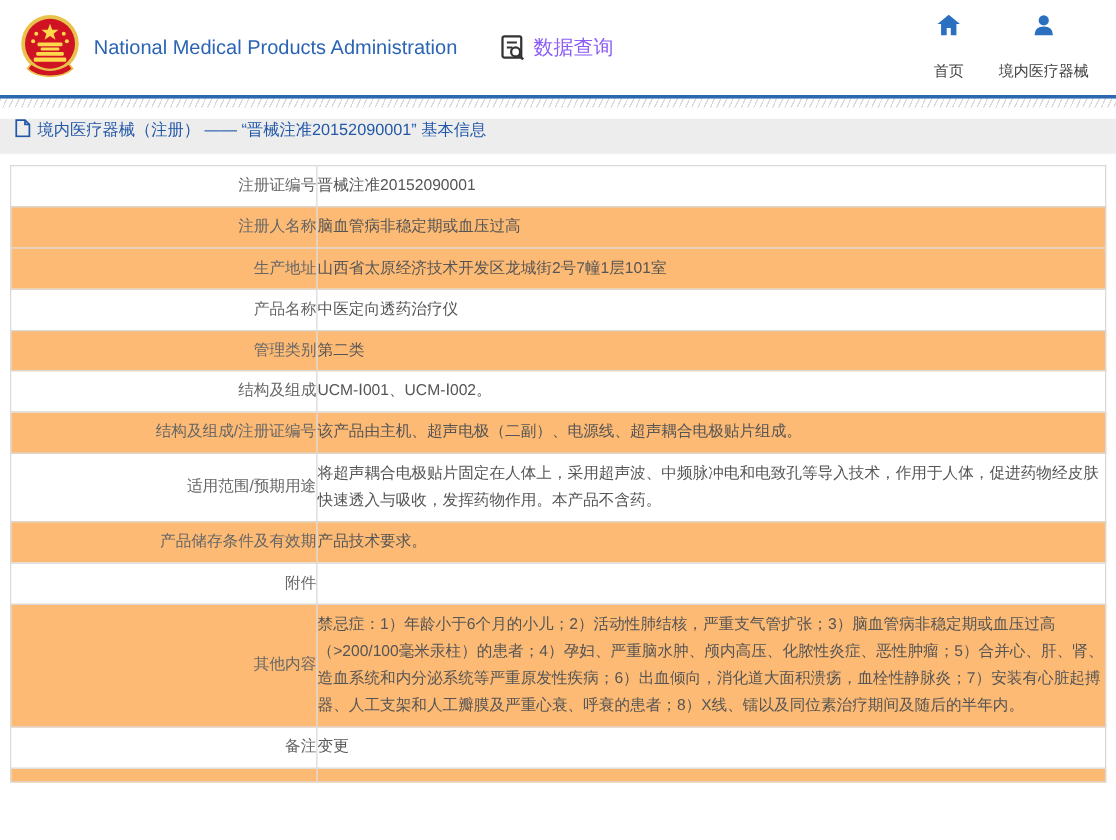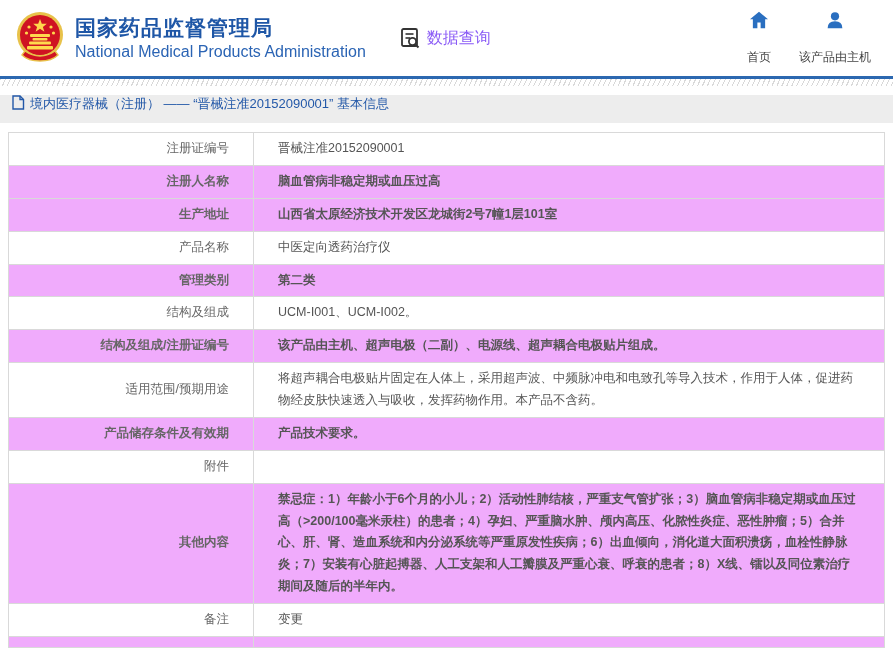--- a/index.html
+++ b/index.html
@@ -23,24 +23,24 @@
   
   .blue-bar{ height:3px; background:#2c68b0; }
   .stripe-band{ height:7px; background:repeating-linear-gradient(115deg,#d9d9d9 0,#d9d9d9 1px,#ffffff 1px,#ffffff 4.5px); }
   
   .breadcrumb{ margin-top:9px; height:28px; background:#ededed; display:flex; align-items:flex-start; padding:0 11px; }
   .breadcrumb svg{ margin-right:5px; flex:0 0 auto; }
   .breadcrumb-text{ color:#2358a8; font-size:13px; }
   
   .table-wrap{ margin:9px 8px 0 8px; }
   table.info{ width:100%; border-collapse:collapse; table-layout:fixed; }
-  table.info td{ border:1px solid #d9d9d9; font-size:12.5px; line-height:1.75; padding:5px 24px; vertical-align:middle; }
+  table.info td{ border:1px solid #d9d9d9; font-size:12.5px; line-height:1.75; padding:5px 0; vertical-align:middle; }
   td.cell-label{ width:245px; text-align:right; color:#666; }
   td.cell-value{ color:#555; }
-  tr.alt td{ background:#f0abfc;font-weight:bold; }
+  tr.alt td{ background:#fdba74; }
 </style>
 </head>
 <body>
 
 <header class="site-header">
   <div class="logo-group">
     <svg class="emblem" viewBox="0 0 52 56">
       <circle cx="26" cy="25" r="23" fill="#e8c24a"></circle>
       <circle cx="26" cy="25" r="20" fill="#cf1322"></circle>
       <polygon fill="#ffd84d" points="26,9 27.8,13.8 32.8,13.8 28.9,16.9 30.4,21.7 26,18.8 21.6,21.7 23.1,16.9 19.2,13.8 24.2,13.8"></polygon>
@@ -48,21 +48,20 @@
       <circle cx="37" cy="17" r="1.6" fill="#ffd84d"></circle>
       <circle cx="12.5" cy="23" r="1.6" fill="#ffd84d"></circle>
       <circle cx="39.5" cy="23" r="1.6" fill="#ffd84d"></circle>
       <rect x="16" y="24" width="20" height="3" rx="1" fill="#ffd84d"></rect>
       <rect x="18.5" y="28" width="15" height="2.4" rx="1" fill="#ffd84d"></rect>
       <rect x="15" y="31.5" width="22" height="3" rx="1" fill="#ffd84d"></rect>
       <rect x="13" y="36" width="26" height="3.4" rx="1" fill="#ffd84d"></rect>
       <path d="M8 45 Q14 51 26 51 Q38 51 44 45 L41 41 Q34 46 26 46 Q18 46 11 41 Z" fill="#cf1322" stroke="#e8c24a" stroke-width="1.4"></path>
     </svg>
     <div class="org-names">
-      <div class="org-name-cn">国家药品监督管理局</div>
       <div class="org-name-en">National Medical Products Administration</div>
     </div>
   </div>
 
   <div class="section-title">
     <svg width="24" height="24" viewBox="0 0 24 24">
       <rect x="4" y="3" width="15" height="17" rx="1.5" fill="none" stroke="#333" stroke-width="1.8"></rect>
       <line x1="7.5" y1="8" x2="15.5" y2="8" stroke="#333" stroke-width="1.6"></line>
       <line x1="7.5" y1="12" x2="12" y2="12" stroke="#333" stroke-width="1.6"></line>
       <circle cx="14.5" cy="15.5" r="3.6" fill="#fff" stroke="#333" stroke-width="1.8"></circle>
@@ -76,21 +75,21 @@
       <svg width="20" height="18" viewBox="0 0 24 22">
         <path d="M12 1 L23 10 H19.5 V21 H14 V14 H10 V21 H4.5 V10 H1 Z" fill="#2a6fc0"></path>
       </svg>
       <span class="nav-label">首页</span>
     </a>
     <a class="nav-item">
       <svg width="20" height="18" viewBox="0 0 24 22">
         <circle cx="12" cy="6.5" r="5" fill="#2a6fc0"></circle>
         <path d="M3 21 Q3 12.5 12 12.5 Q21 12.5 21 21 Z" fill="#2a6fc0"></path>
       </svg>
-      <span class="nav-label">该产品由主机</span>
+      <span class="nav-label">境内医疗器械</span>
     </a>
   </nav>
 </header>
 
 <div class="blue-bar"></div>
 <div class="stripe-band"></div>
 
 <div class="breadcrumb">
   <svg width="14" height="15" viewBox="0 0 14 15">
     <path d="M2 1 H9 L12.5 4.5 V14 H2 Z" fill="none" stroke="#2358a8" stroke-width="1.4"></path>

